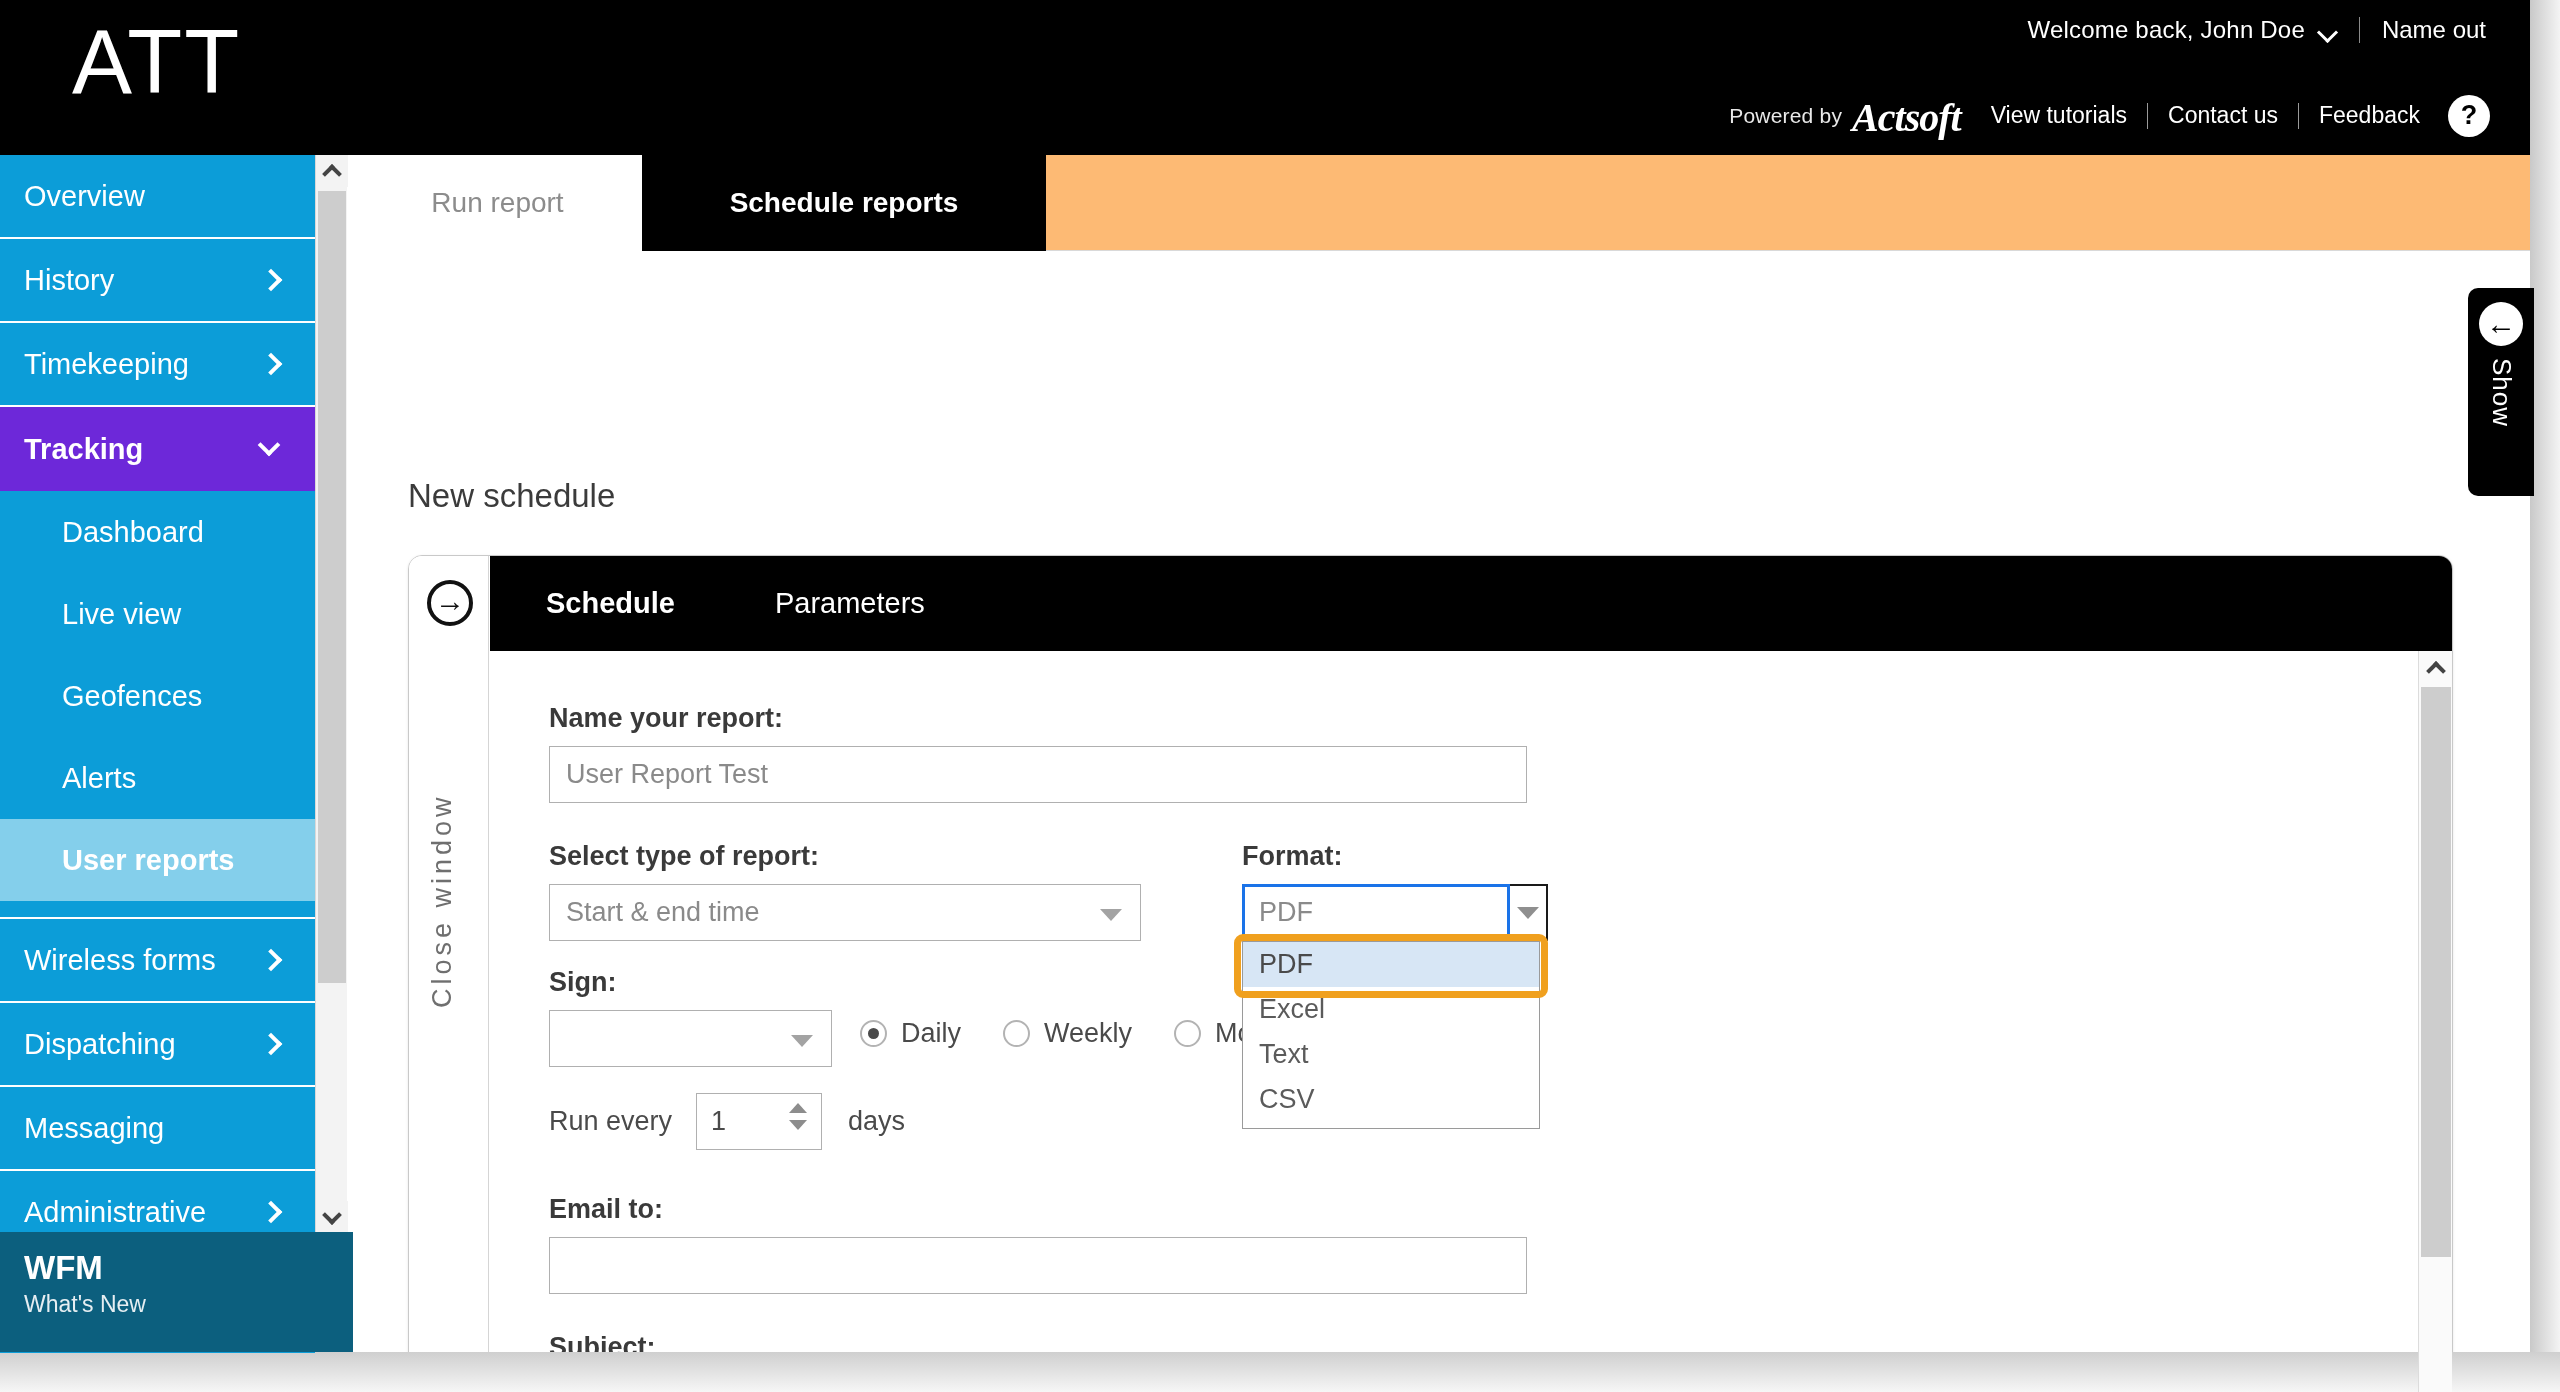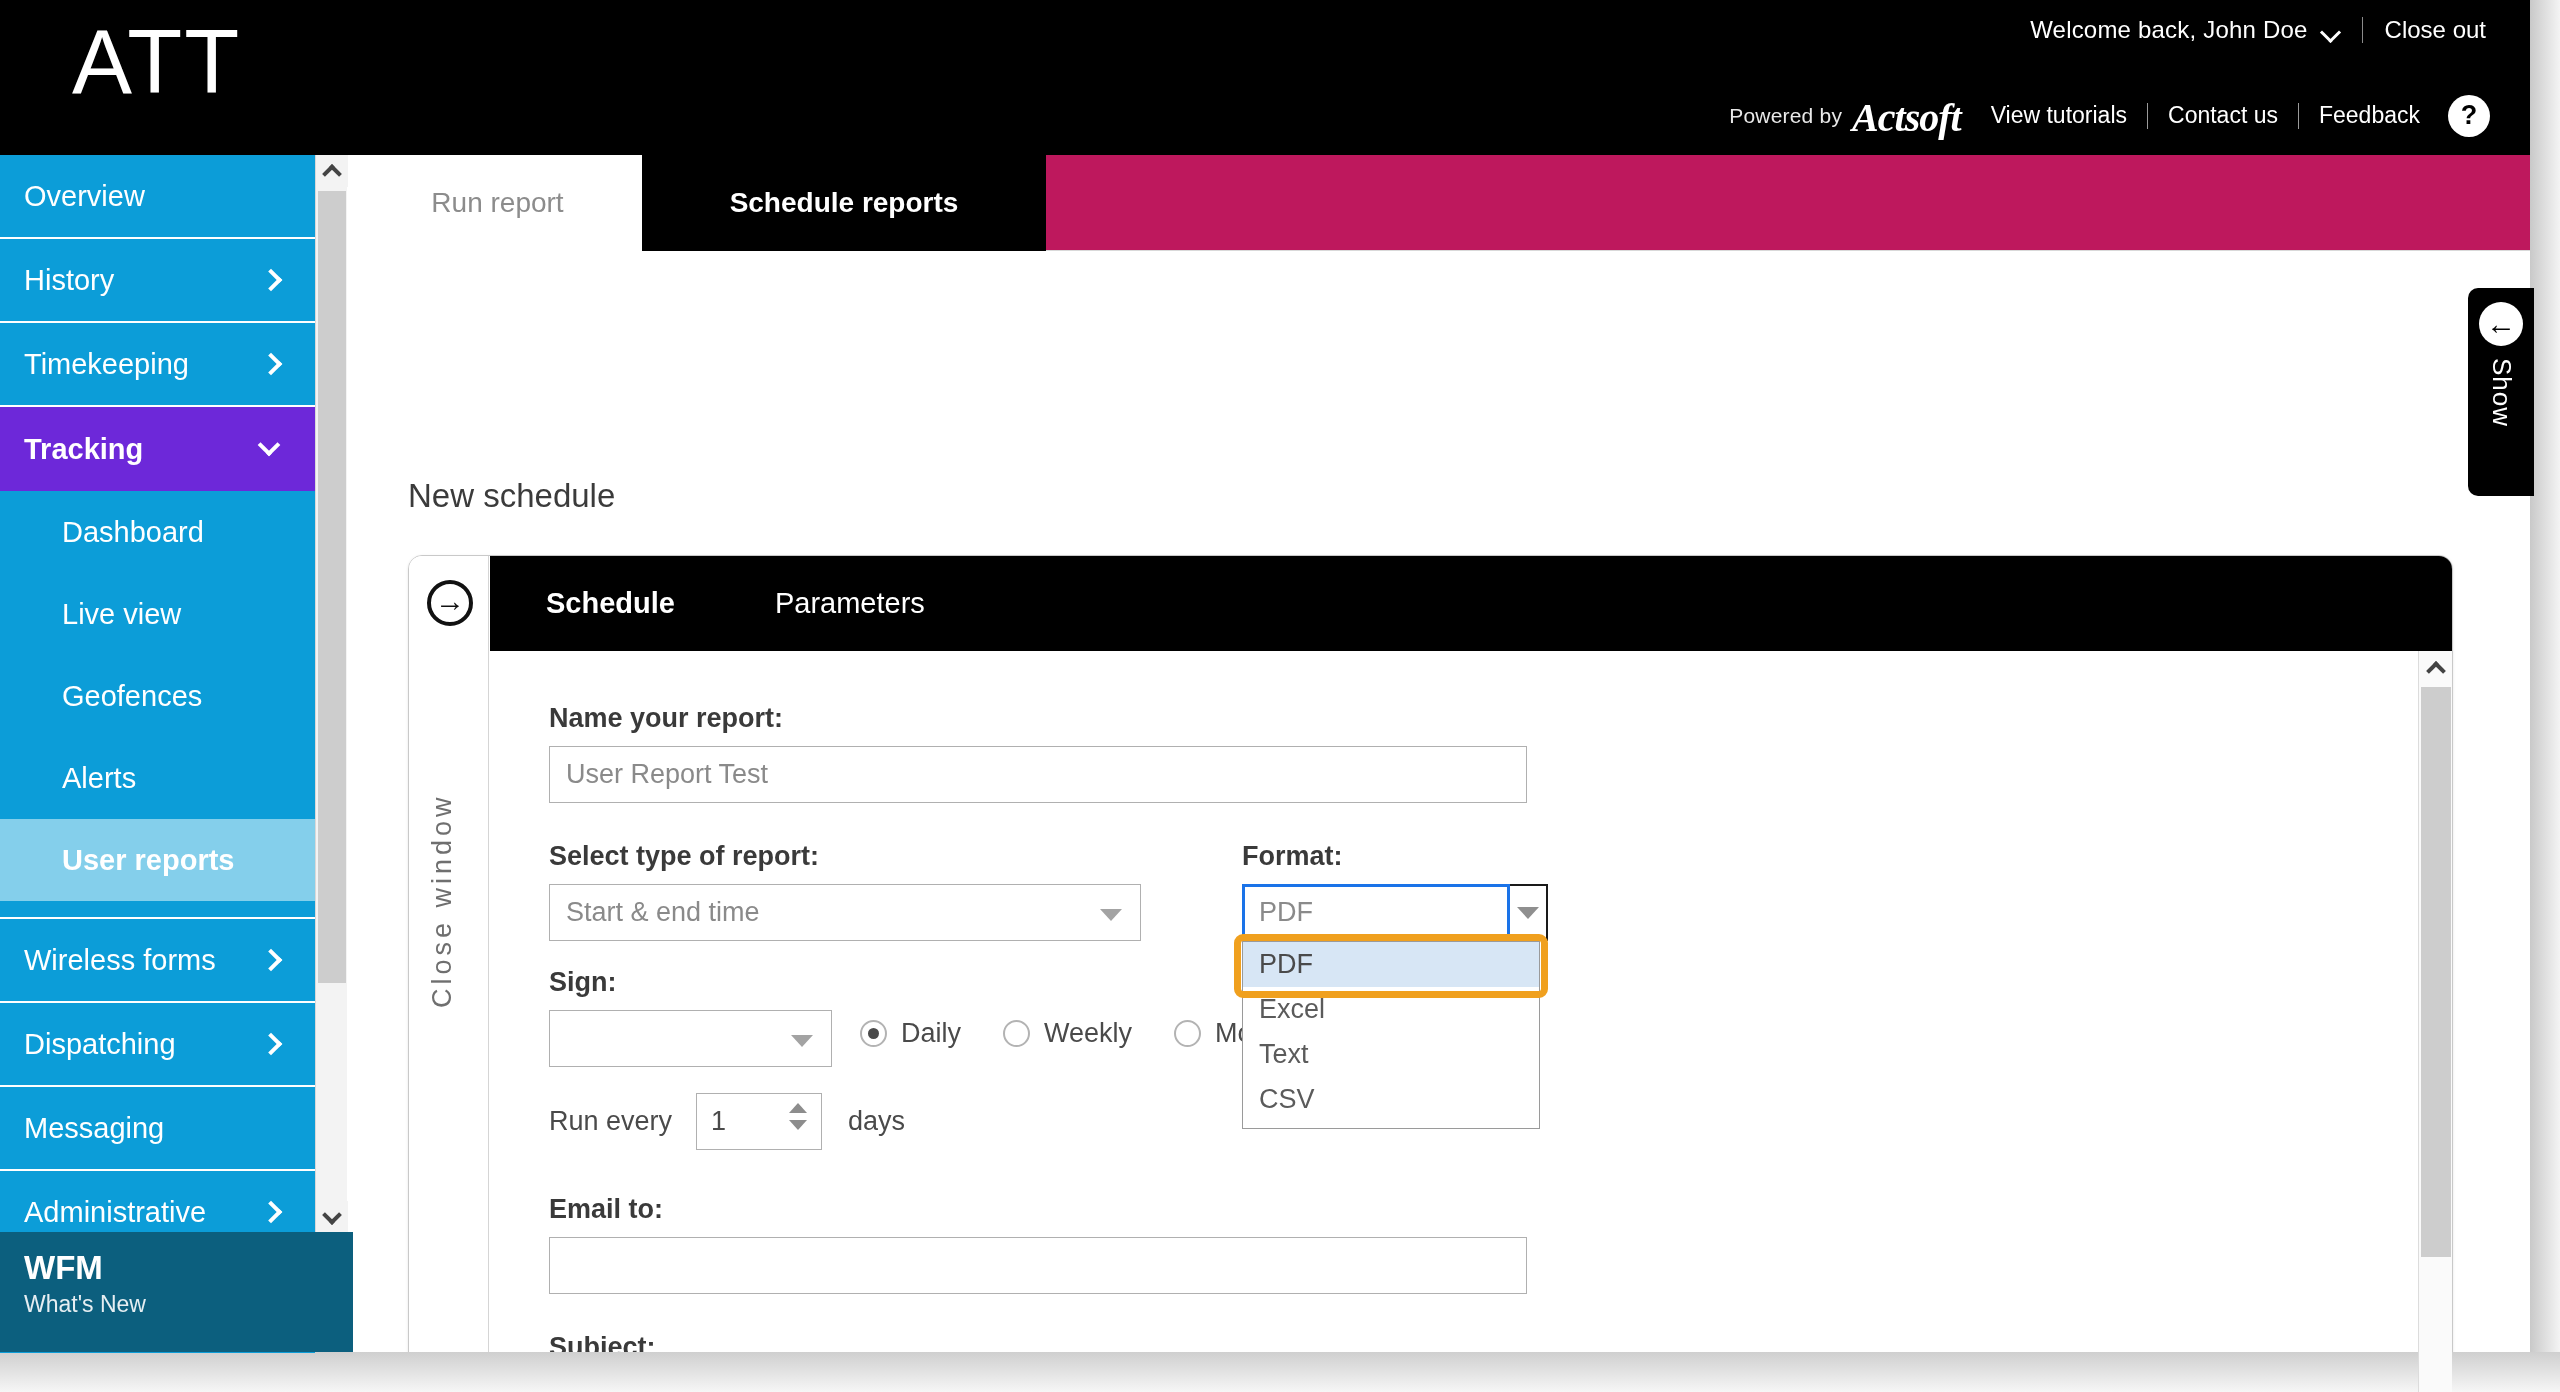--- a/index.html
+++ b/index.html
@@ -238,21 +238,21 @@
     left: 353px; top: 155px;
     width: 2177px;
     height: 1198px;
     background: #ffffff;
   }
 
   .tabbar {
     position: absolute;
     left: 0; top: 0;
     width: 2177px; height: 96px;
-    background: #be185d;
+    background: #fdba74;
     border-bottom: 1px solid #d9d9d9;
   }
   .tab {
     position: absolute;
     top: 0;
     height: 96px;
     display: flex;
     align-items: center;
     justify-content: center;
     font-size: 28px;
@@ -607,21 +607,21 @@
 
 <div id="app">
 
   <div class="header">
     <div class="logo">ATT</div>
 
     <div class="hdr-top">
       <span class="welcome">Welcome back, John Doe</span>
       <span class="caret-down"></span>
       <span class="vsep"></span>
-      <span class="signout">Close out</span>
+      <span class="signout">Name out</span>
     </div>
 
     <div class="hdr-bottom">
       <span class="powered">Powered by</span>
       <span class="actsoft-logo">Actsoft</span>
       <a href="#">View tutorials</a>
       <span class="vsep2"></span>
       <a href="#">Contact us</a>
       <span class="vsep2"></span>
       <a href="#">Feedback</a>

